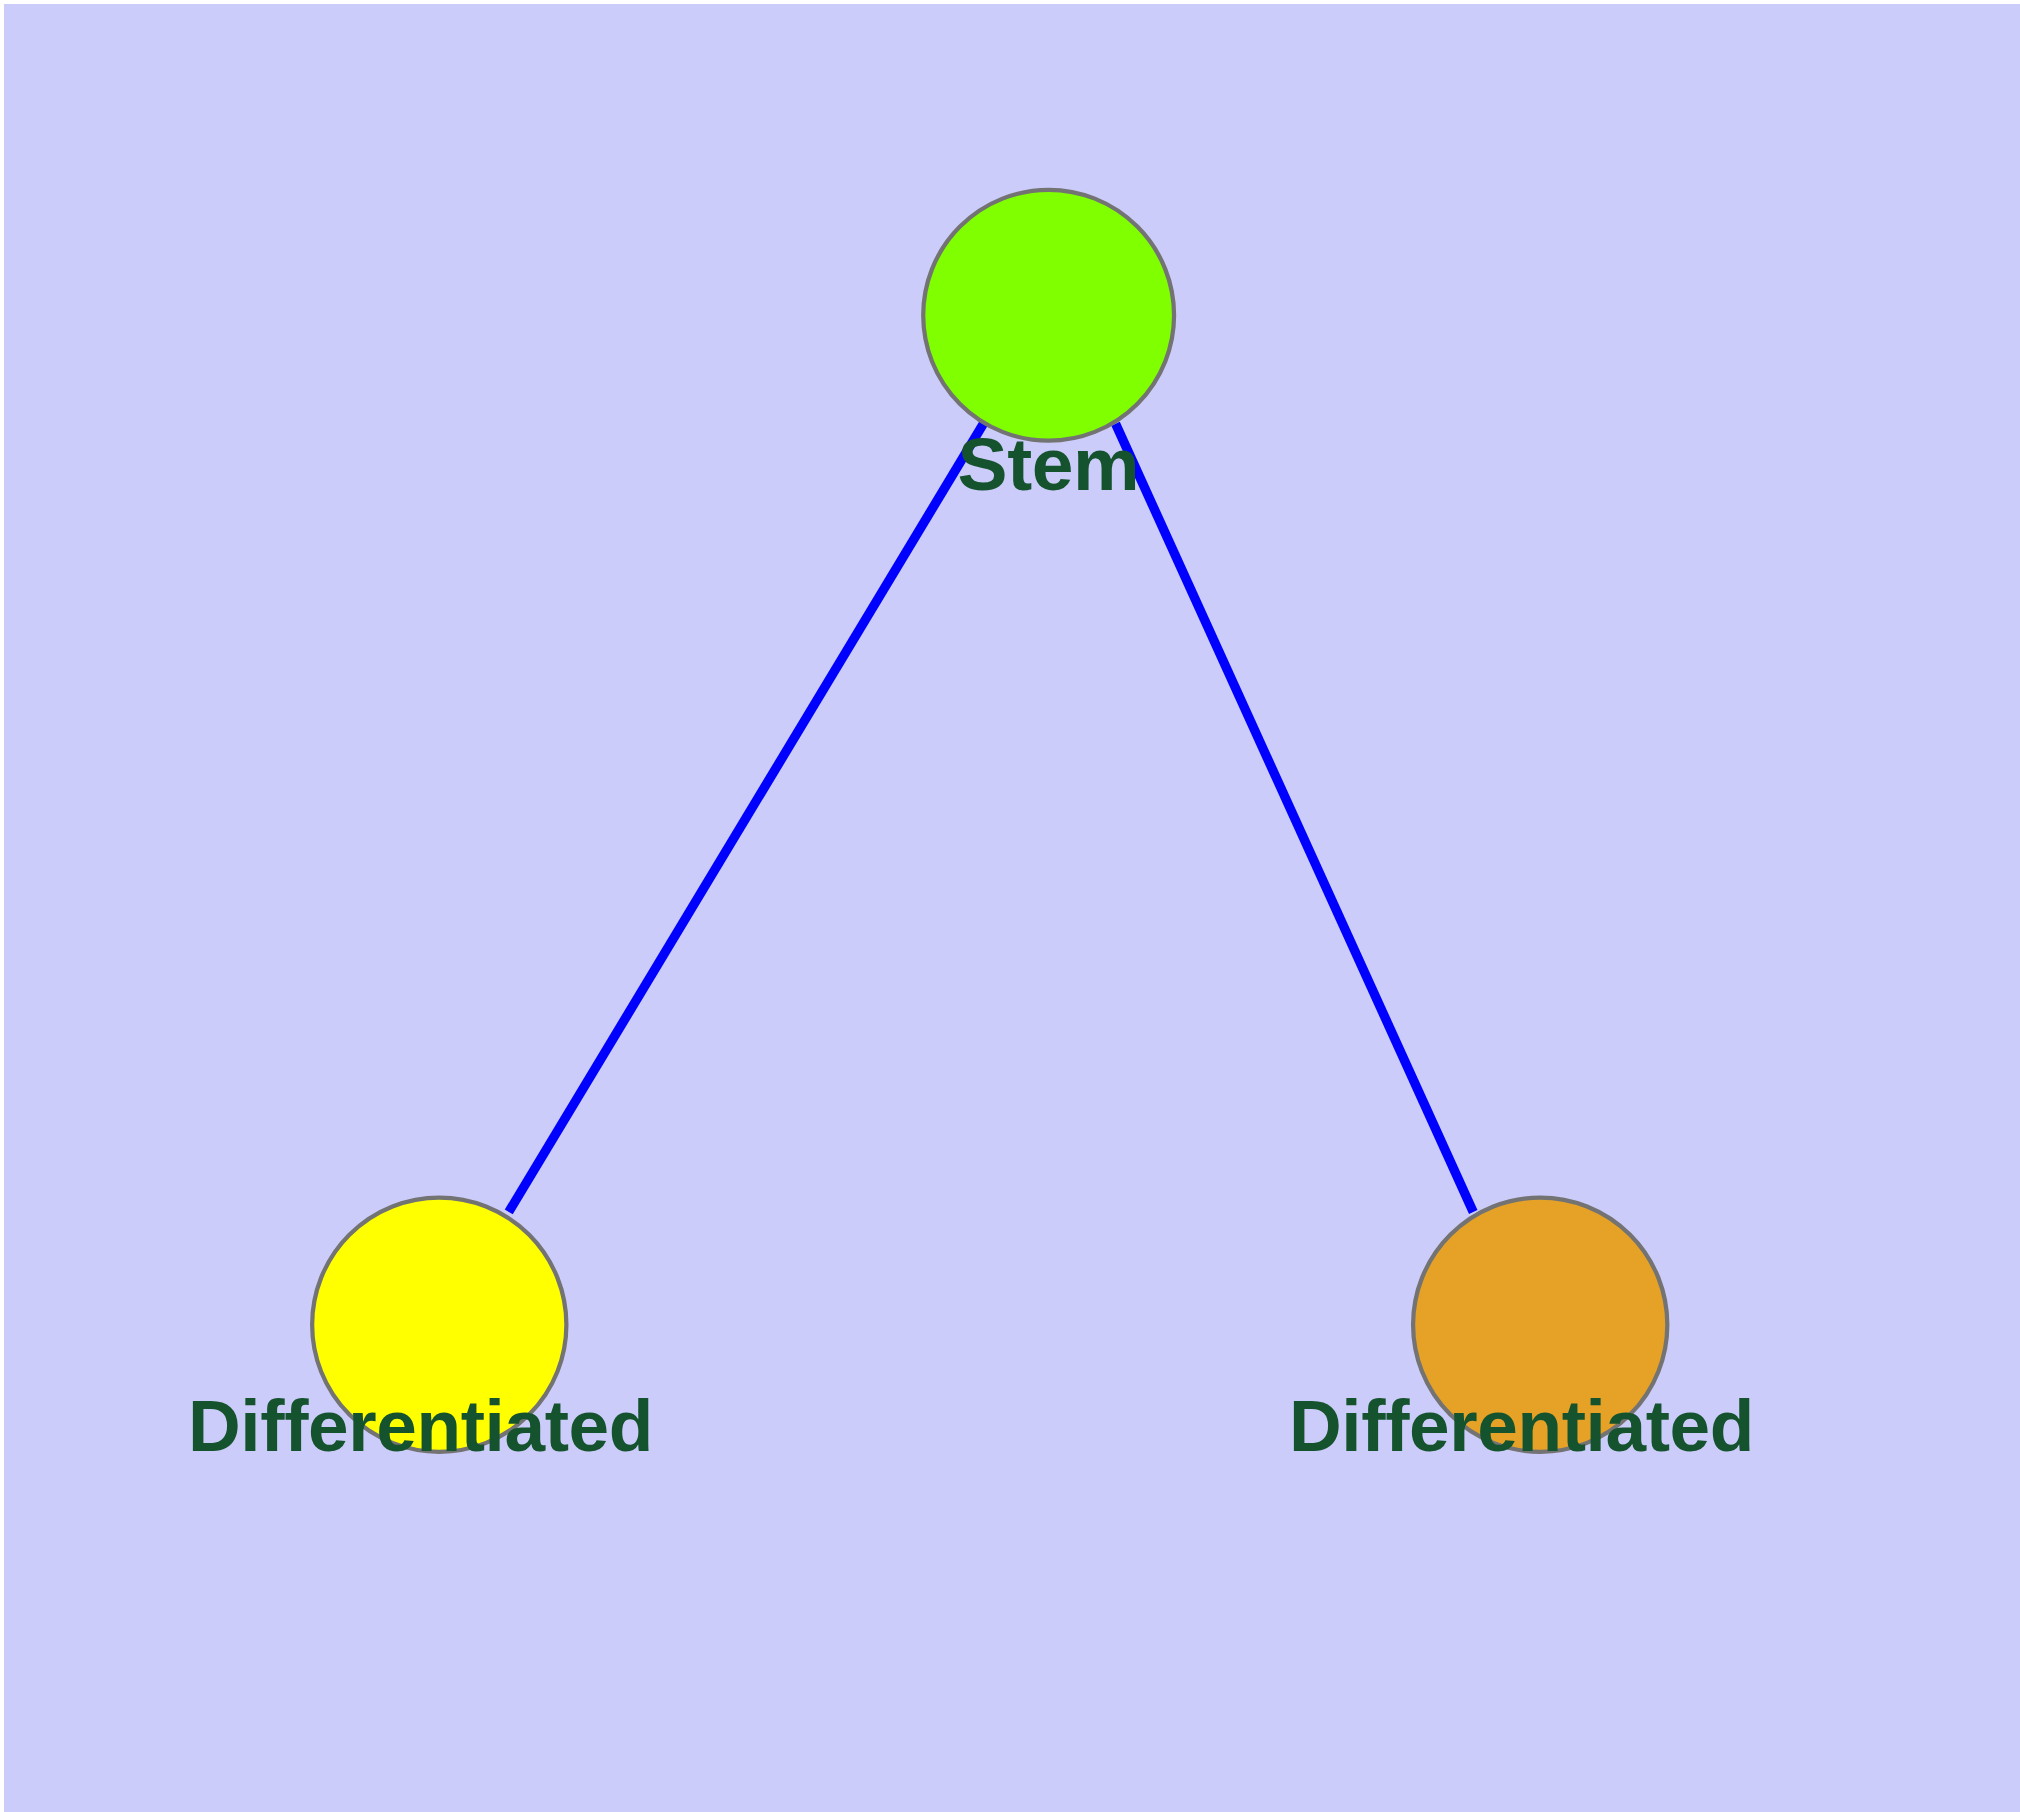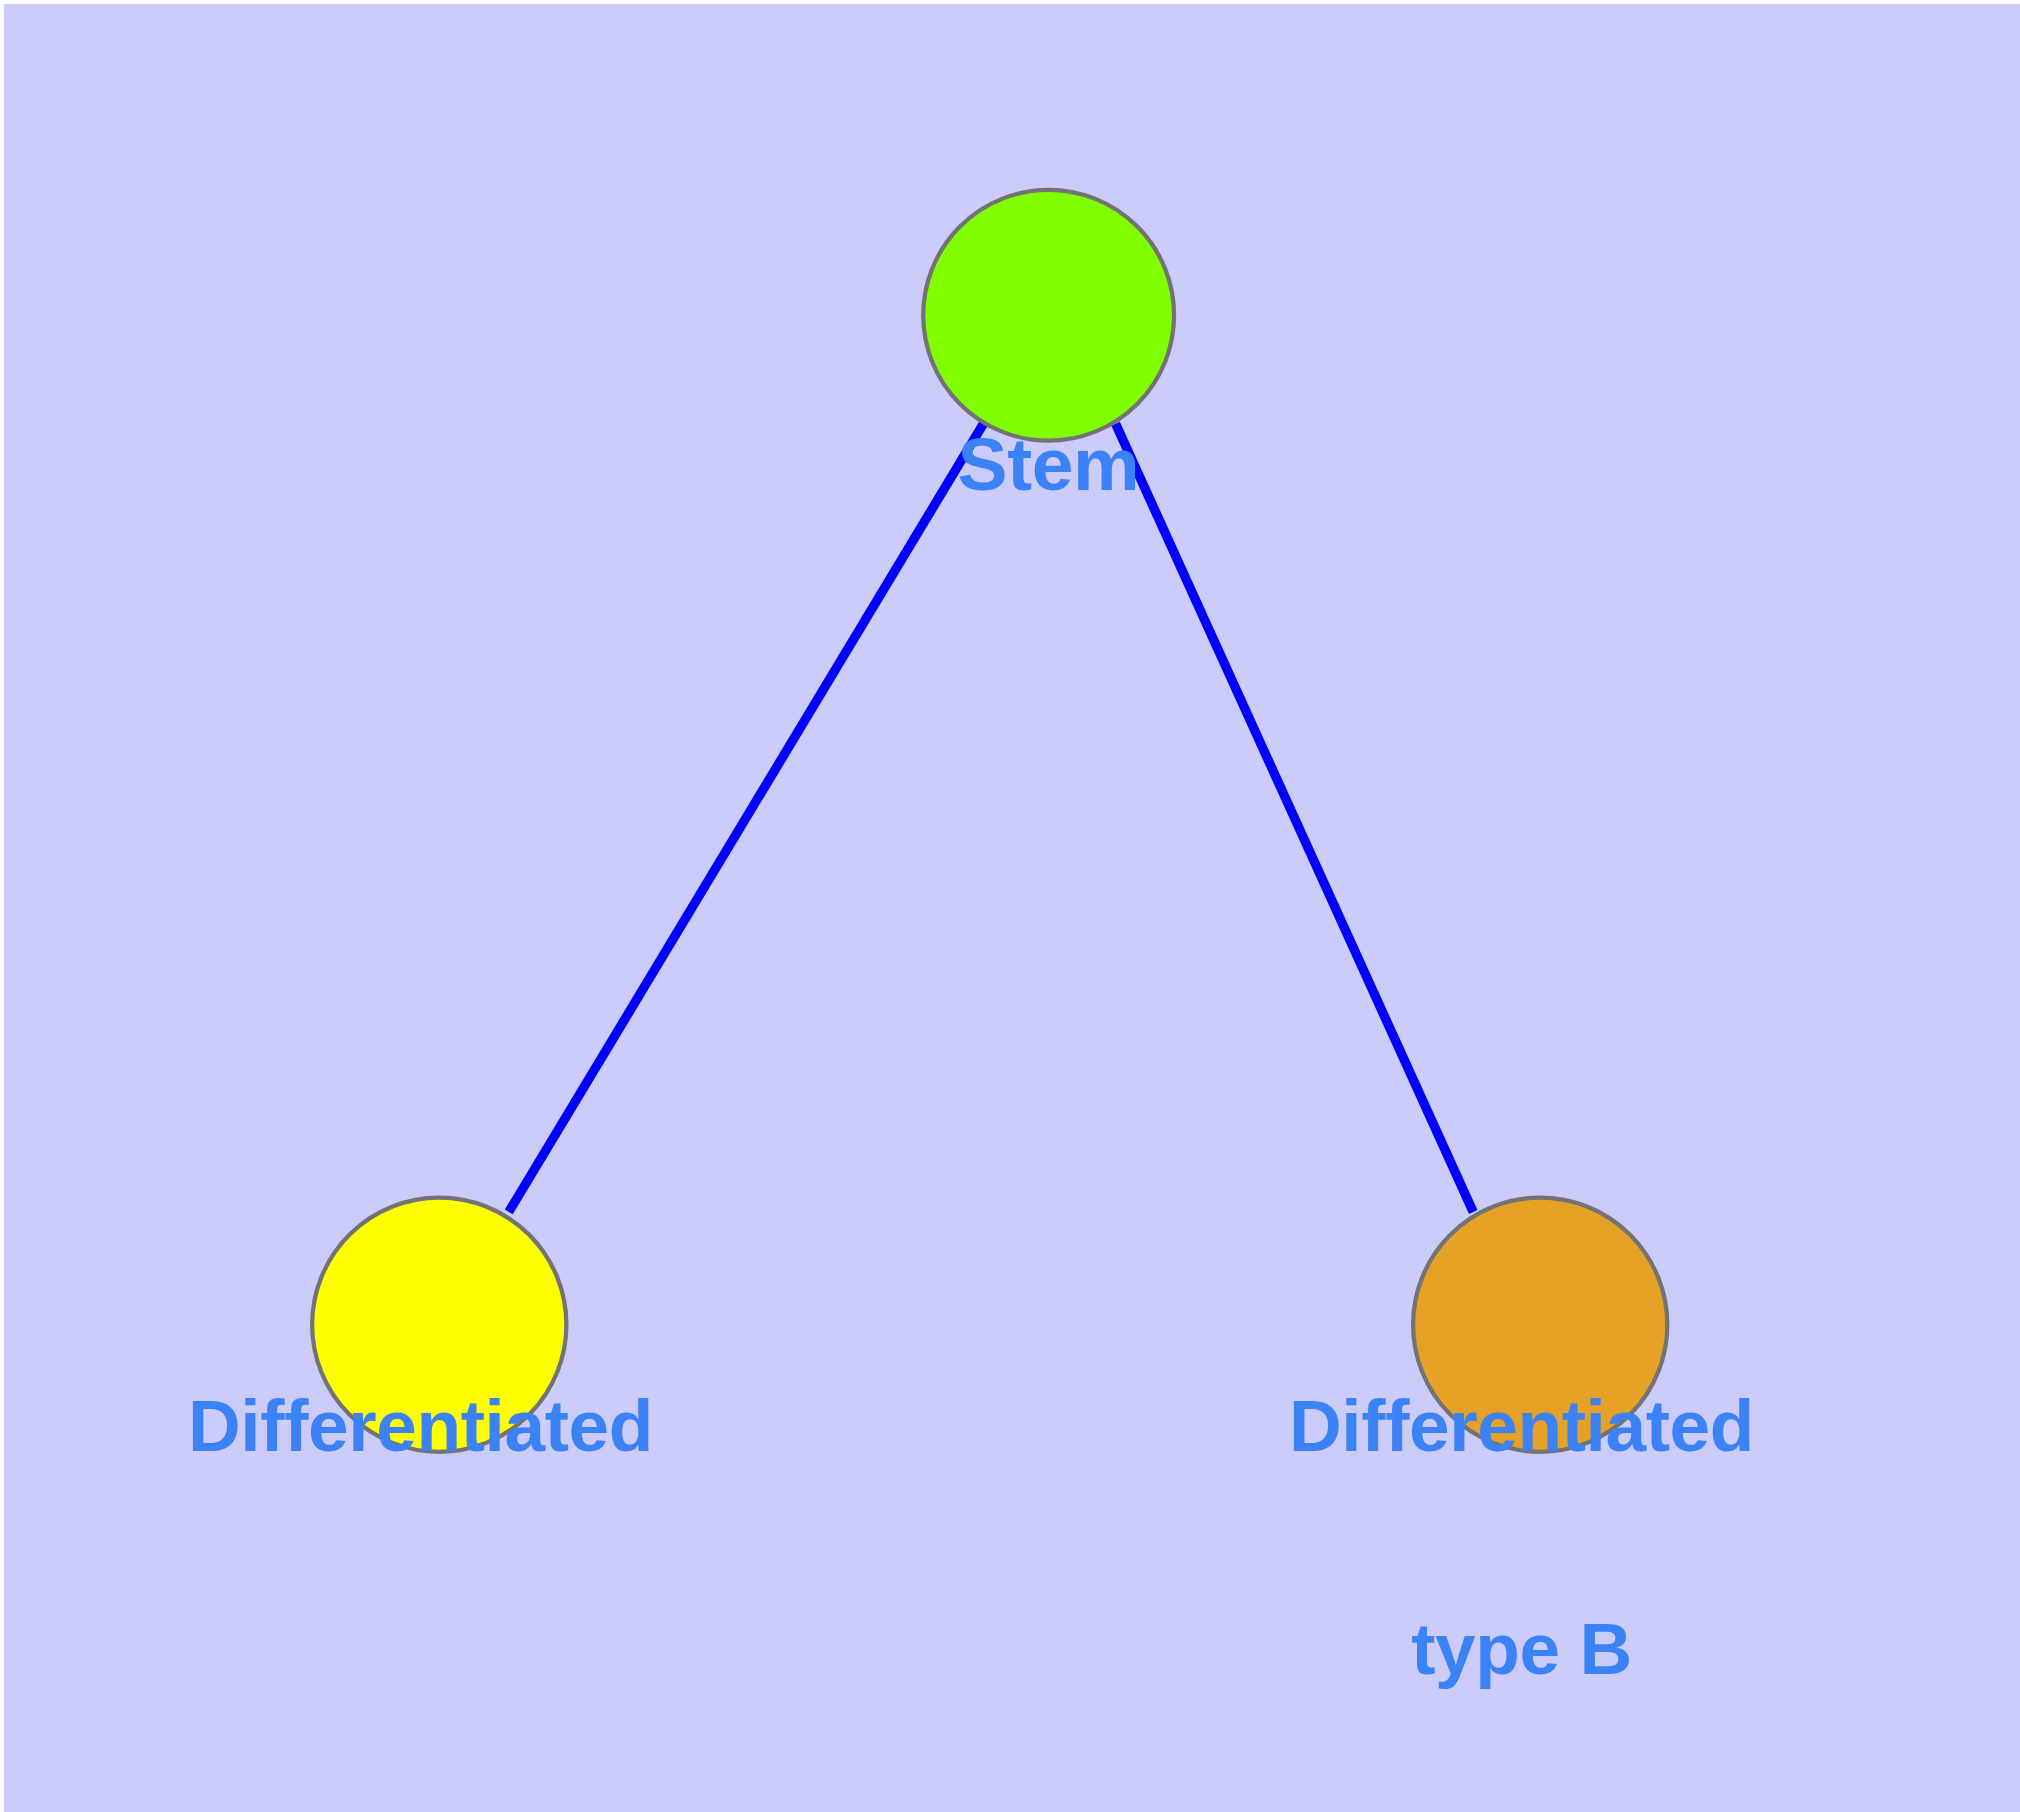--- a/index.html
+++ b/index.html
@@ -39,21 +39,21 @@
     fill: none;
   }
   .node-circle {
     stroke: #737373;
     stroke-width: 5;
   }
   .node-label {
     position: absolute;
     text-align: center;
     font-weight: bold;
-    color: #3b82f6;
+    color: #14532d;
     line-height: 1.02;
     white-space: pre;
     letter-spacing: -0.4px;
     pointer-events: none;
   }
   #label-stem {
     font-size: 75px;
     left: 794px;
     top: 273px;
     width: 509px;
@@ -95,17 +95,16 @@
   <div class="node-label" id="label-stem">
     <div>Stem</div>
   </div>
 
   <div class="node-label" id="label-typea">
     <div>Differentiated</div>
   </div>
 
   <div class="node-label" id="label-typeb">
     <div>Differentiated</div>
-    <div>type B</div>
   </div>
 
 </div>
 
 
 </body></html>

